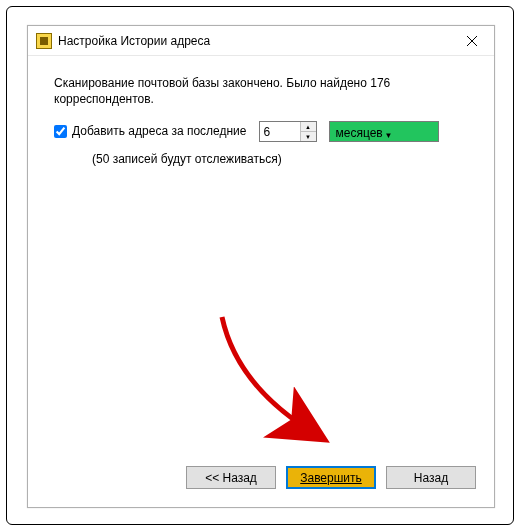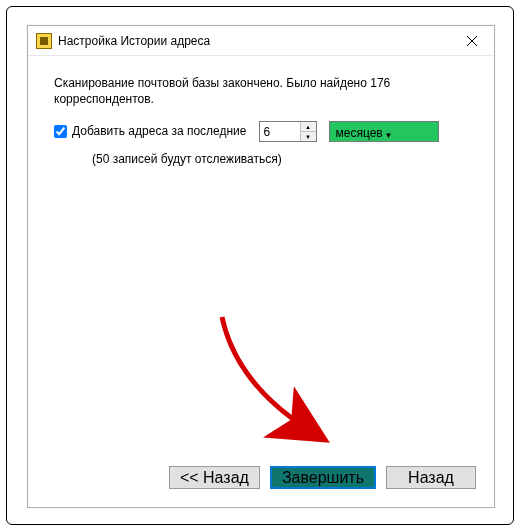--- a/index.html
+++ b/index.html
@@ -124,28 +124,29 @@
     position: absolute;
     bottom: 18px; right: 18px;
     display: flex;
     gap: 10px;
   }
   .btn {
     min-width: 90px;
     height: 23px;
     border: 1px solid #9a9a9a;
     background: #e1e1e1;
-    font-size: 16px;
+    font-size: 12px;
     display: flex; align-items: center; justify-content: center;
     cursor: default;
     padding: 0 10px;
   }
   .btn.default {
     border: 2px solid #0078d7;
-    background: #0f766e;
+    background: #eab308;
+    text-decoration: underline;
   }
   .arrow {
     position: absolute;
     left: 200px; top: 300px;
     width: 160px; height: 140px;
     pointer-events: none;
   }
 </style>
 </head>
 <body>

